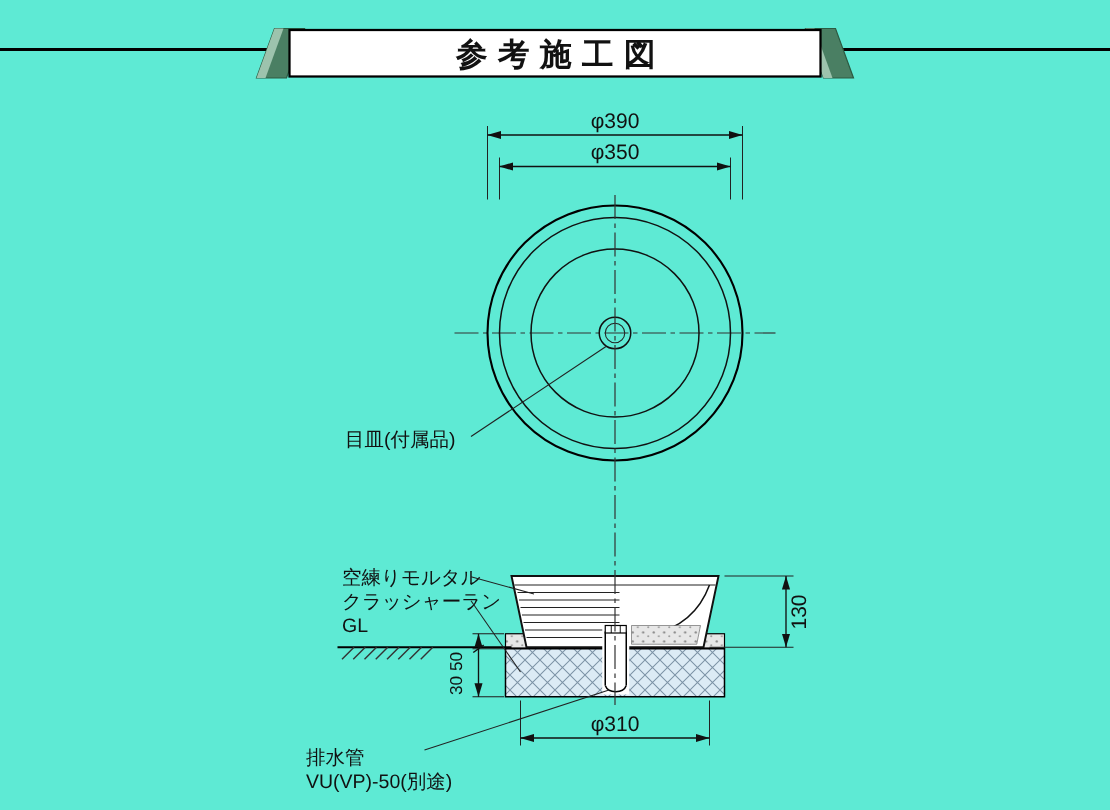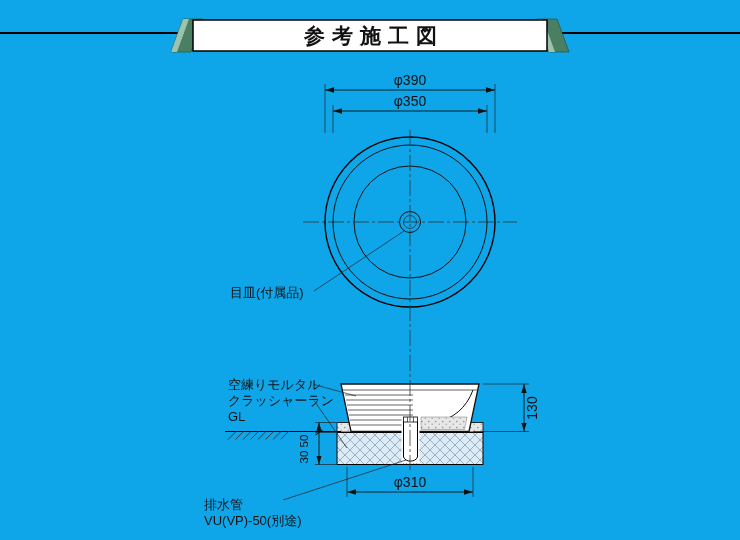--- a/index.html
+++ b/index.html
@@ -1,17 +1,17 @@
 <!DOCTYPE html>
 <html><head>
 <meta charset="utf-8">
 <style>
   html, body { margin: 0; padding: 0; background: #ffffff; }
   #stage {
-    width: 740px; height: 540px; position: relative; background: #0ea5e9;
+    width: 740px; height: 540px; position: relative; background: #5eead4;
     font-family: "Liberation Sans", sans-serif;
     overflow: hidden;
   }
   svg text {
     font-family: "Liberation Sans", sans-serif;
     fill: #111111;
   }
   .title-text { font-size: 21px; font-weight: bold; letter-spacing: 7px; }
   .dim-text   { font-size: 14px; }
   .dim-text-sm{ font-size: 11.5px; }

